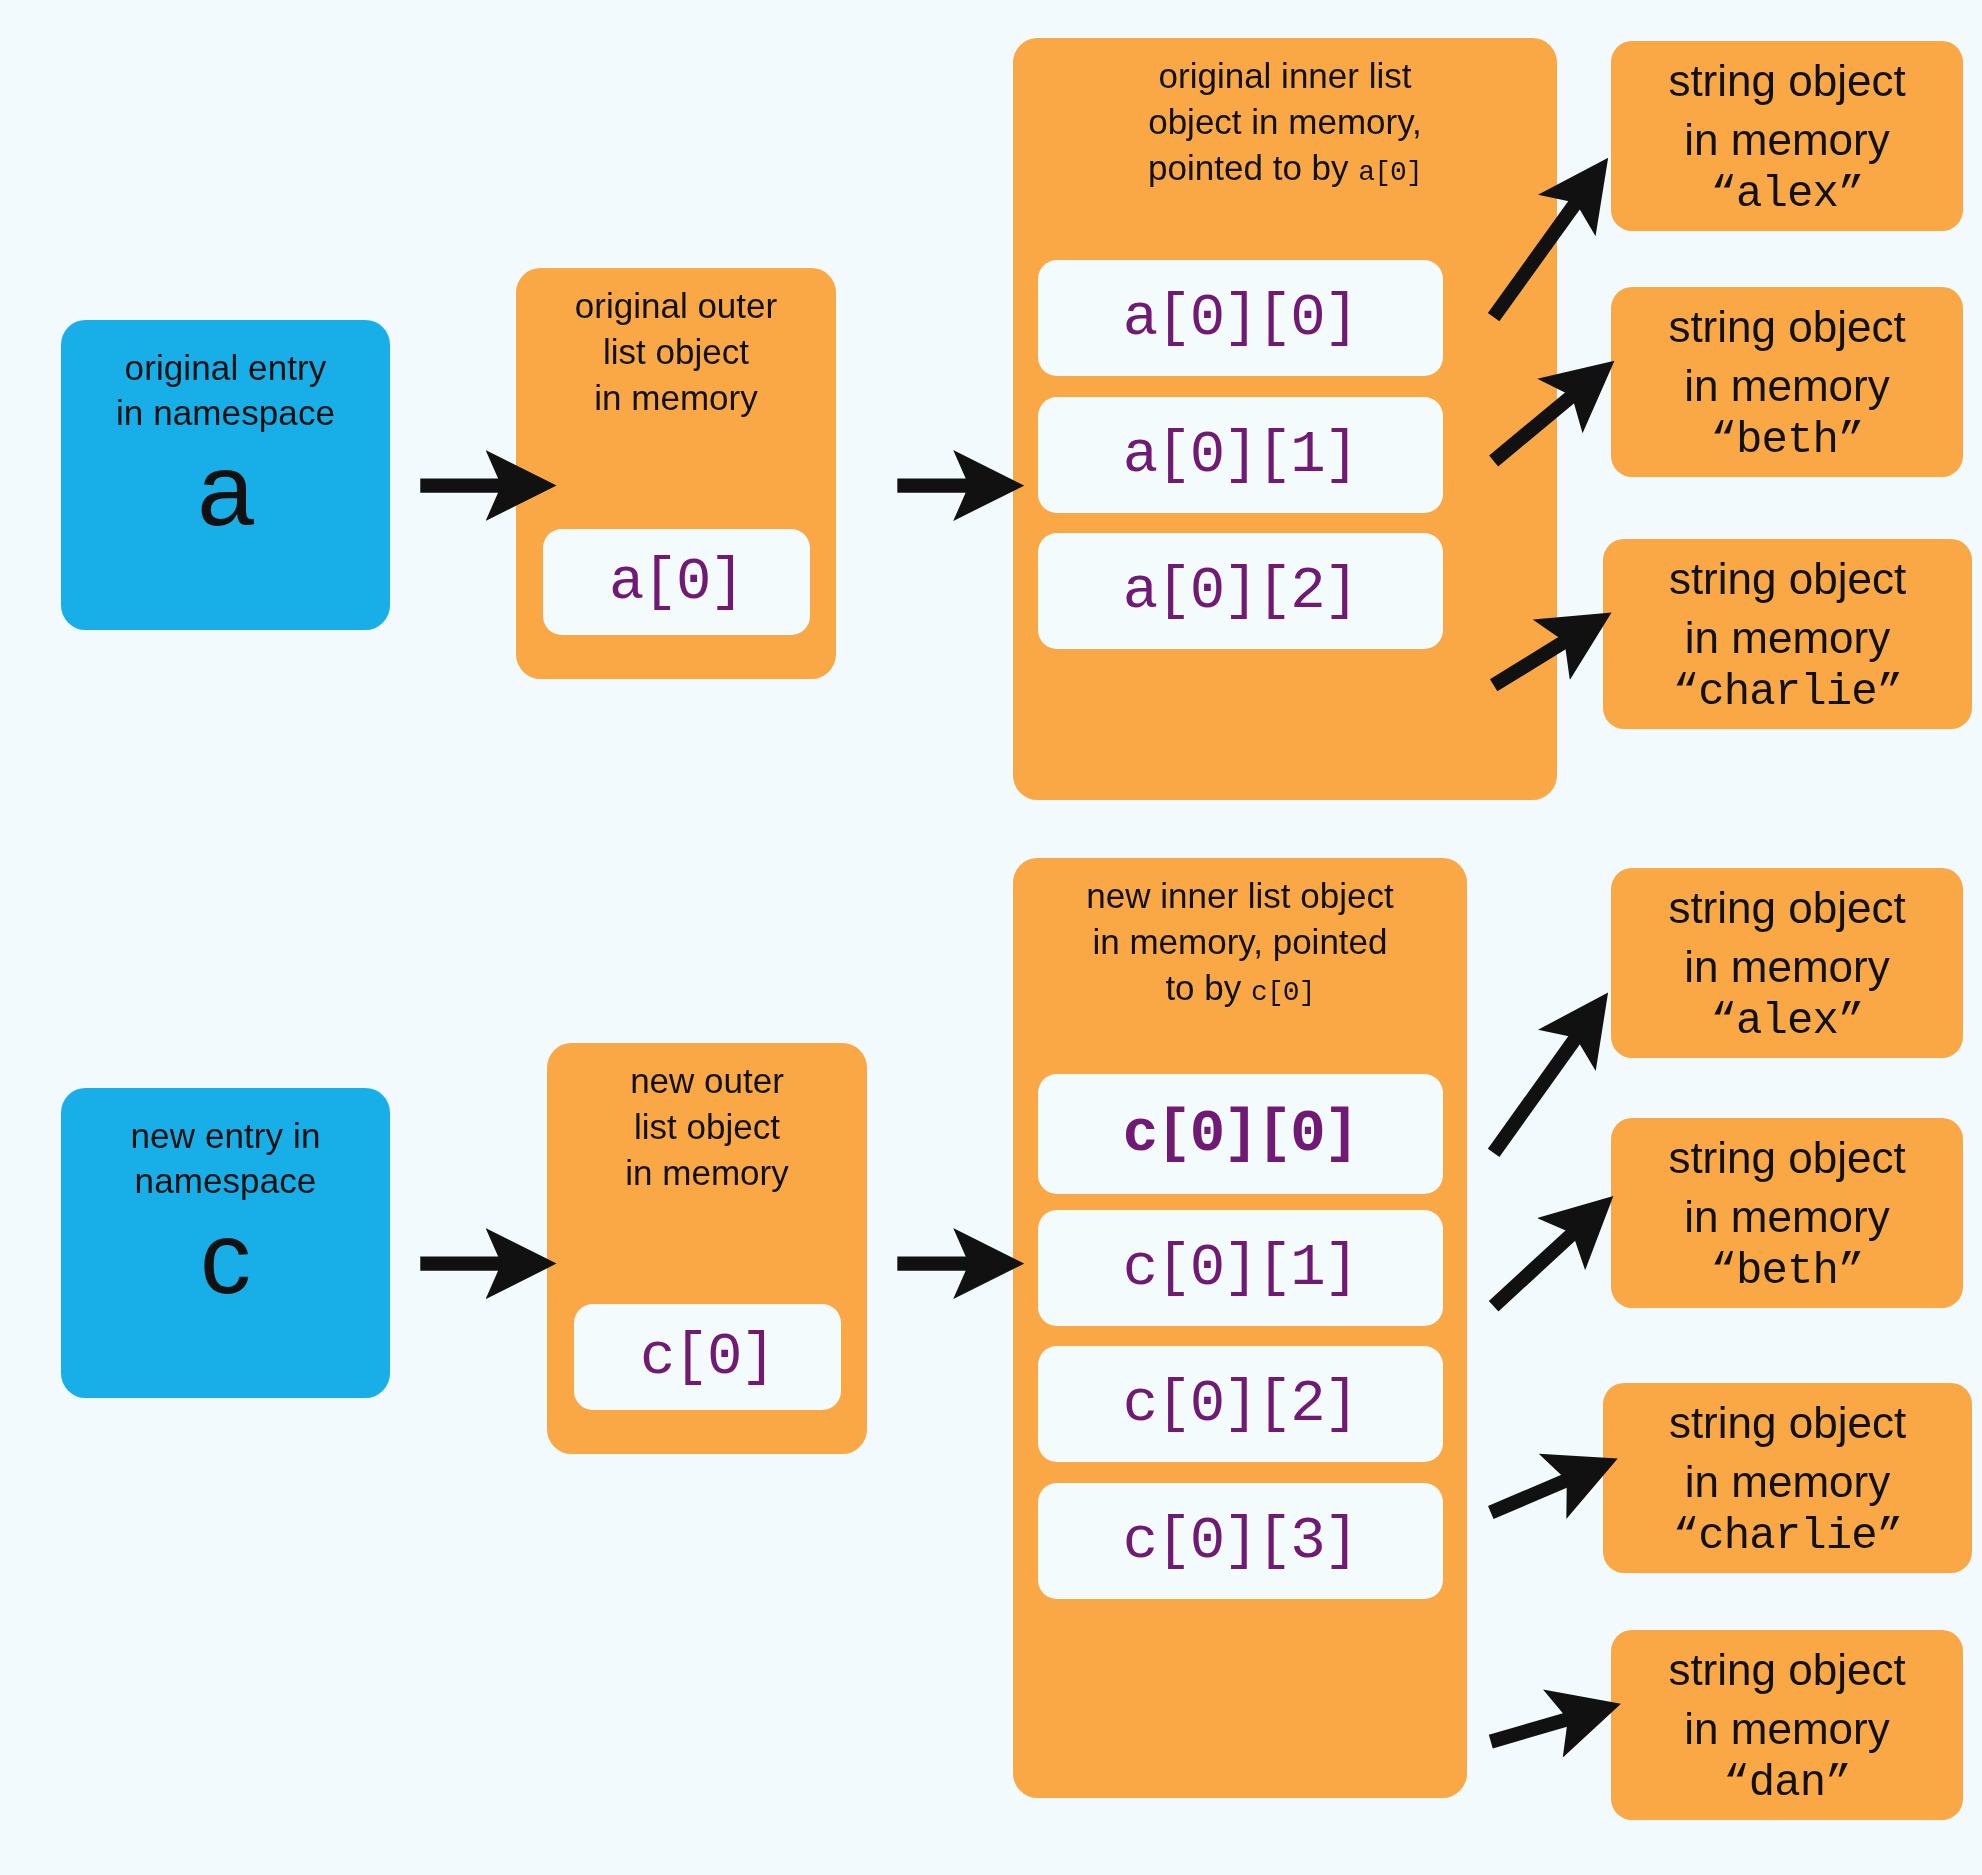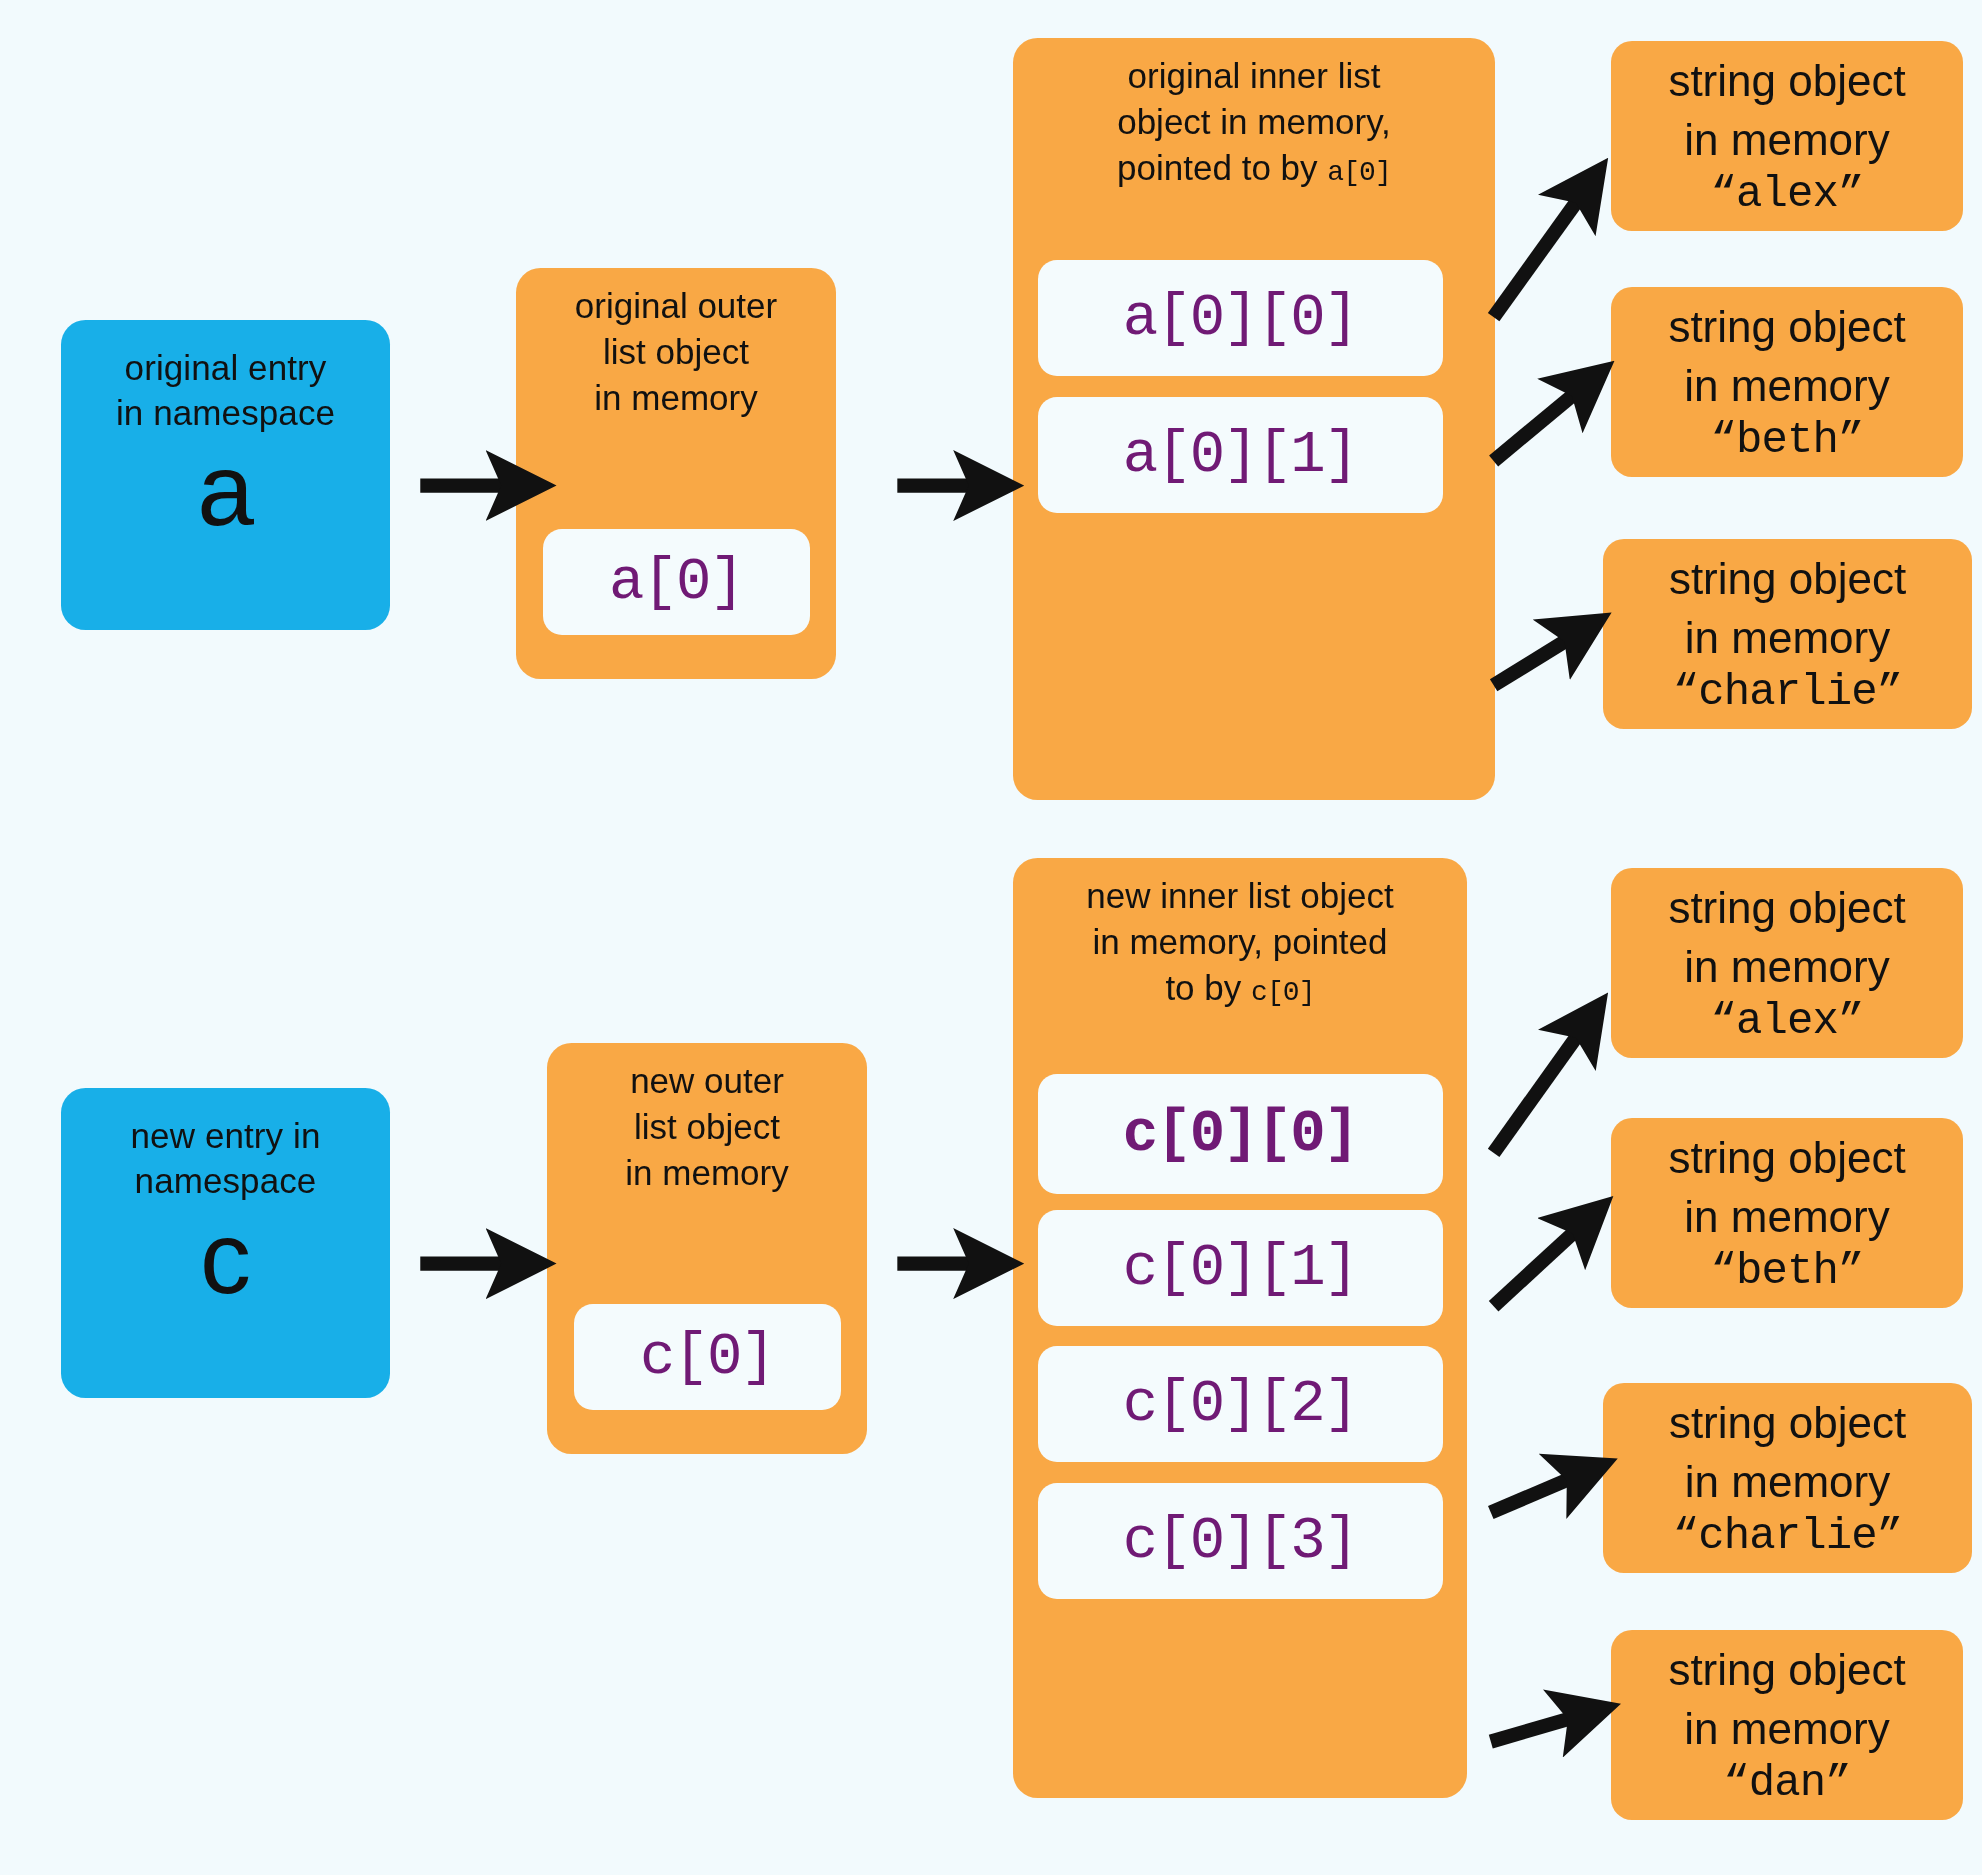--- a/index.html
+++ b/index.html
@@ -93,28 +93,29 @@
     <div class="var">a</div>
   </div>
 
   <div class="box orange" style="left:516px;top:268px;width:320px;height:411px;">
     <div class="cap-blk">original outer</div>
     <div class="cap-blk" style="padding-top:0">list object</div>
     <div class="cap-blk" style="padding-top:0">in memory</div>
     <div class="cell" style="position:absolute;left:26.5px;top:261px;width:267px;height:106px;">a[0]</div>
   </div>
 
-  <div class="box orange" style="left:1013px;top:38px;width:482px;height:762px;">
+  <div class="box orange" style="left:1013px;top:38px;width:544px;height:762px;">
     <div class="cap-blk">original inner list</div>
     <div class="cap-blk" style="padding-top:0">object in memory,</div>
     <div class="cap-blk" style="padding-top:0">
       <span>pointed to by </span><span class="mono-sm">a[0]</span>
     </div>
     <div class="cell" style="position:absolute;left:24.6px;top:222px;width:405px;height:116px;">a[0][0]</div>
     <div class="cell" style="position:absolute;left:24.6px;top:359px;width:405px;height:116px;">a[0][1]</div>
+    <div class="cell" style="position:absolute;left:24.6px;top:495px;width:405px;height:116px;">a[0][2]</div>
   </div>
 
   <div class="box strbox" style="left:1611px;top:41px;width:352px;height:190px;">
     <div class="l1">string object</div>
     <div class="l2">in memory</div>
     <div class="val">“alex”</div>
   </div>
 
   <div class="box strbox" style="left:1611px;top:287px;width:352px;height:190px;">
     <div class="l1">string object</div>

